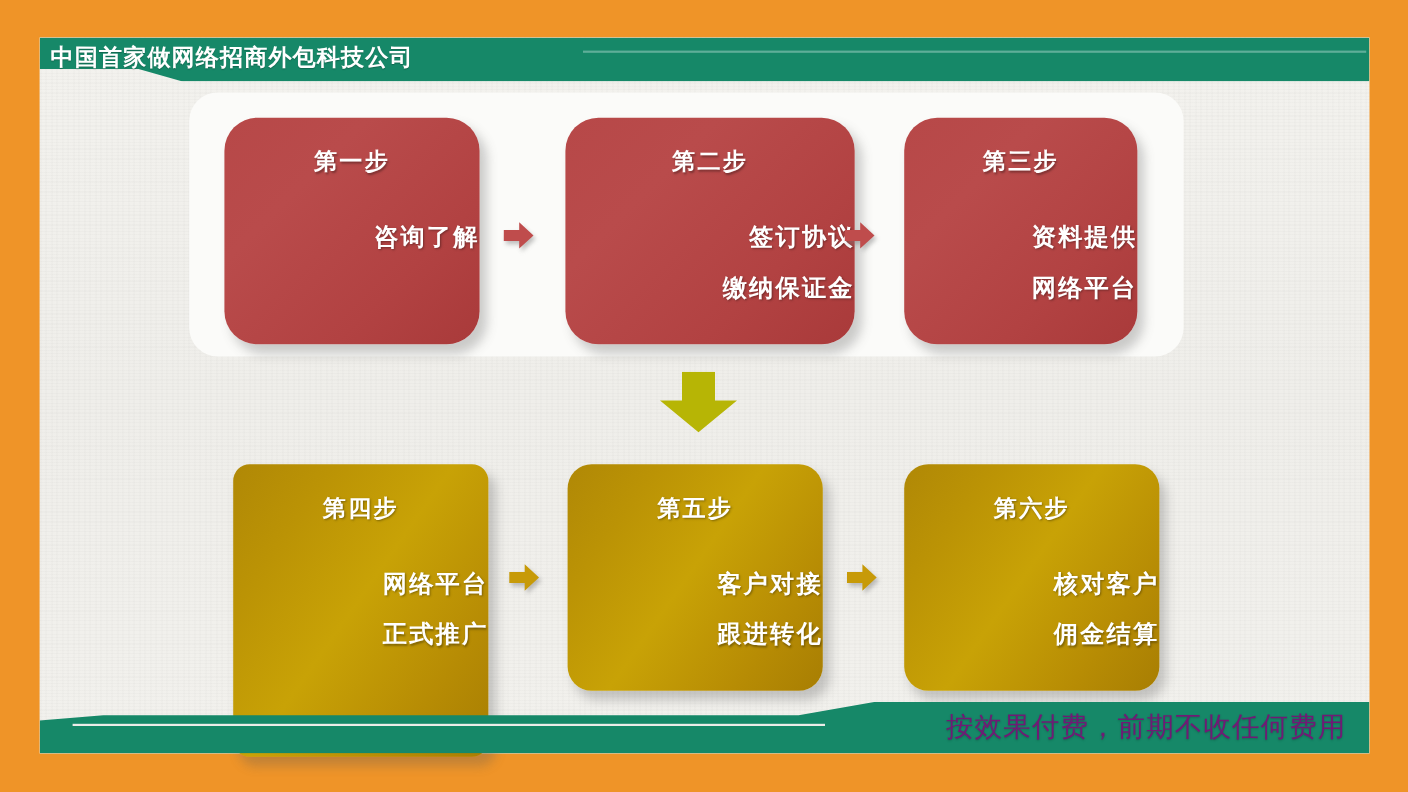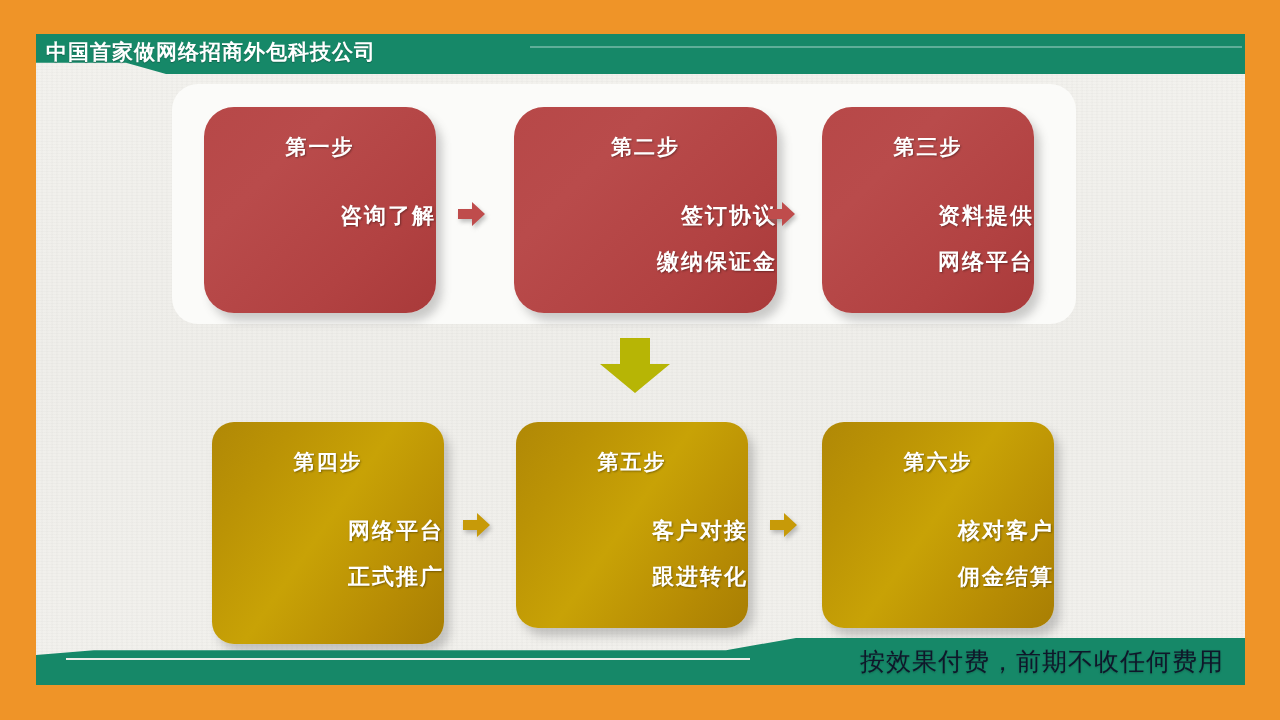--- a/index.html
+++ b/index.html
@@ -112,21 +112,21 @@
     letter-spacing: 2px;
     text-shadow: 1px 1px 2px rgba(0,0,0,0.35);
     text-align: right;
   }
 
   
   #step-1 { left: 204px; top: 107px; width: 232px; height: 206px; }
   #step-2 { left: 514px; top: 107px; width: 232px; height: 206px; padding-left: 31px; }
   #step-3 { left: 822px; top: 107px; width: 212px; height: 206px; }
   
-  #step-4 { left: 212px; top: 422px; width: 232px; height: 222px; }
+  #step-4 { left: 212px; top: 422px; width: 232px; height: 266px; border-radius: 15px; }
   #step-5 { left: 516px; top: 422px; width: 232px; height: 206px; }
   #step-6 { left: 822px; top: 422px; width: 232px; height: 206px; }
 
   .step .t-pos   { position:absolute; left:0; right:0; top: 26px; }
   .step .l1-pos  { position:absolute; left:0; right:0; top: 94px; }
   .step .l2-pos  { position:absolute; left:0; right:0; top: 140px; }
 
   
   .h-arrow {
     position: absolute;
@@ -170,21 +170,21 @@
     width: 684px;
     height: 2px;
     background: #ecece8;
   }
   #footer-text {
     position: absolute;
     right: 56px;
     top: 645px;
     height: 34px;
     line-height: 34px;
-    color: #0f172a;
+    color: #701a75;
     font-size: 25px;
     letter-spacing: 1px;
     white-space: nowrap;
     text-shadow: 0 1px 2px rgba(0,0,0,0.22);
   }
 </style>
 </head>
 <body>
 
 <div id="slide">

